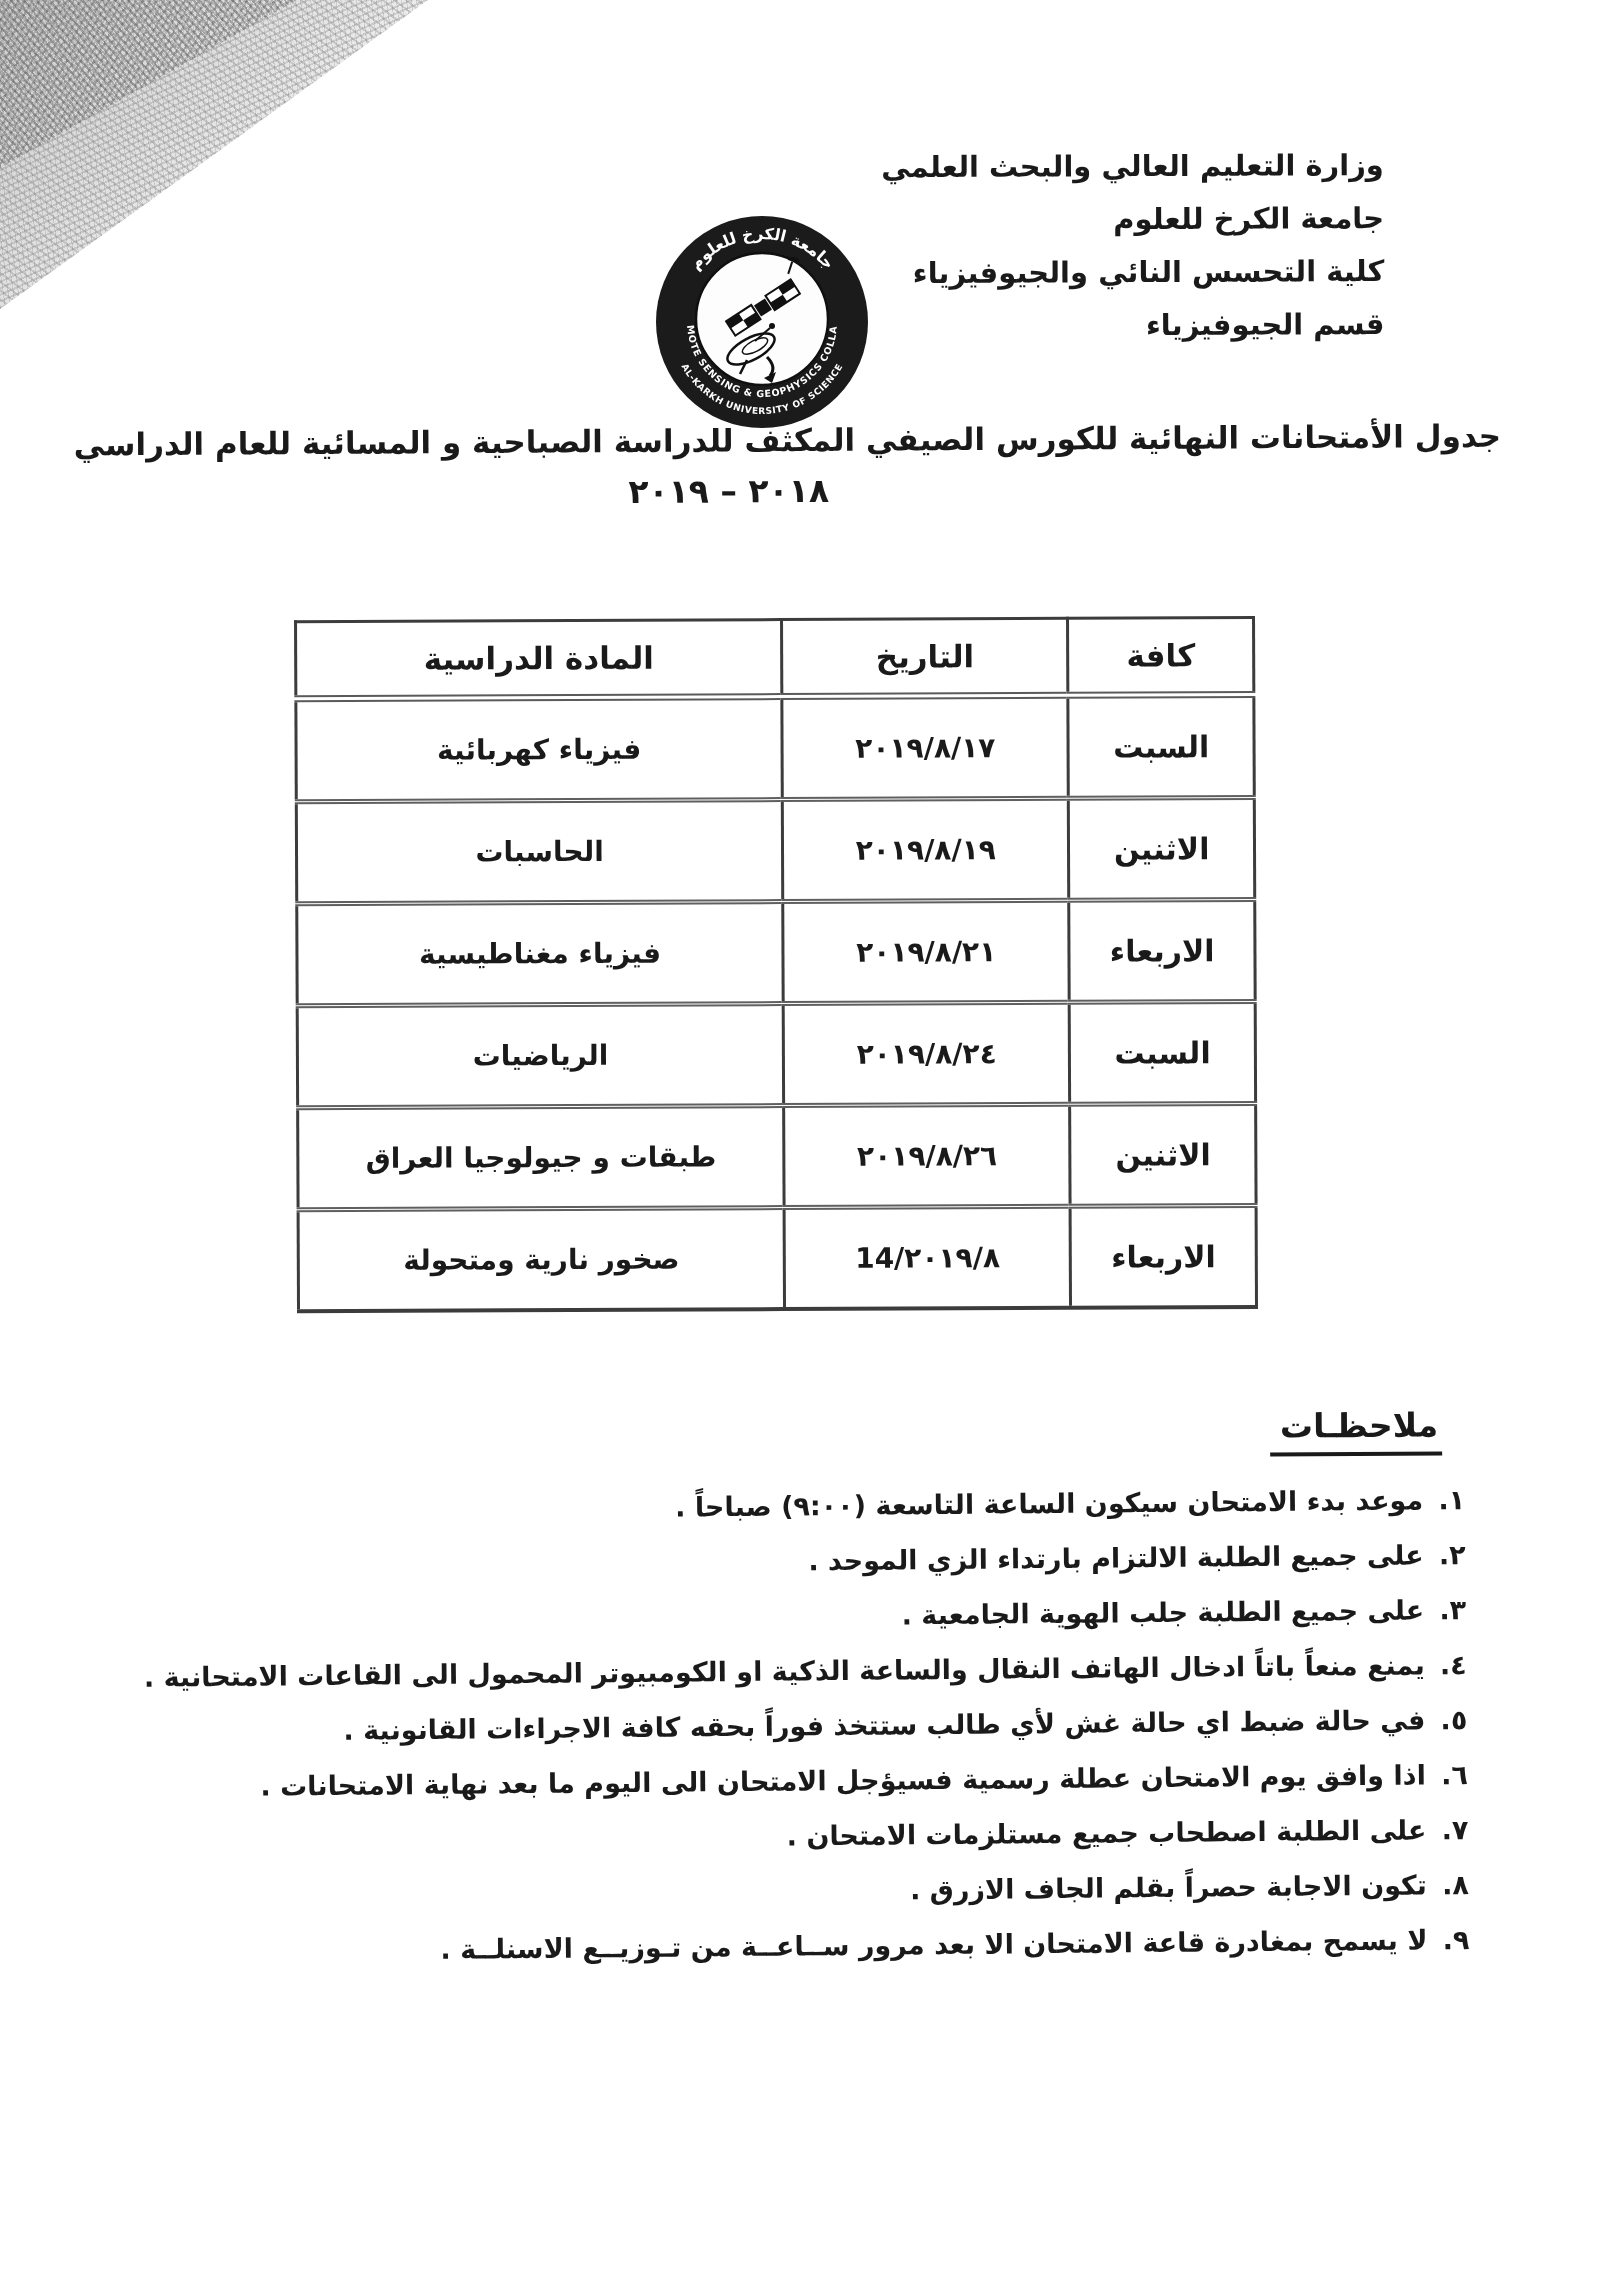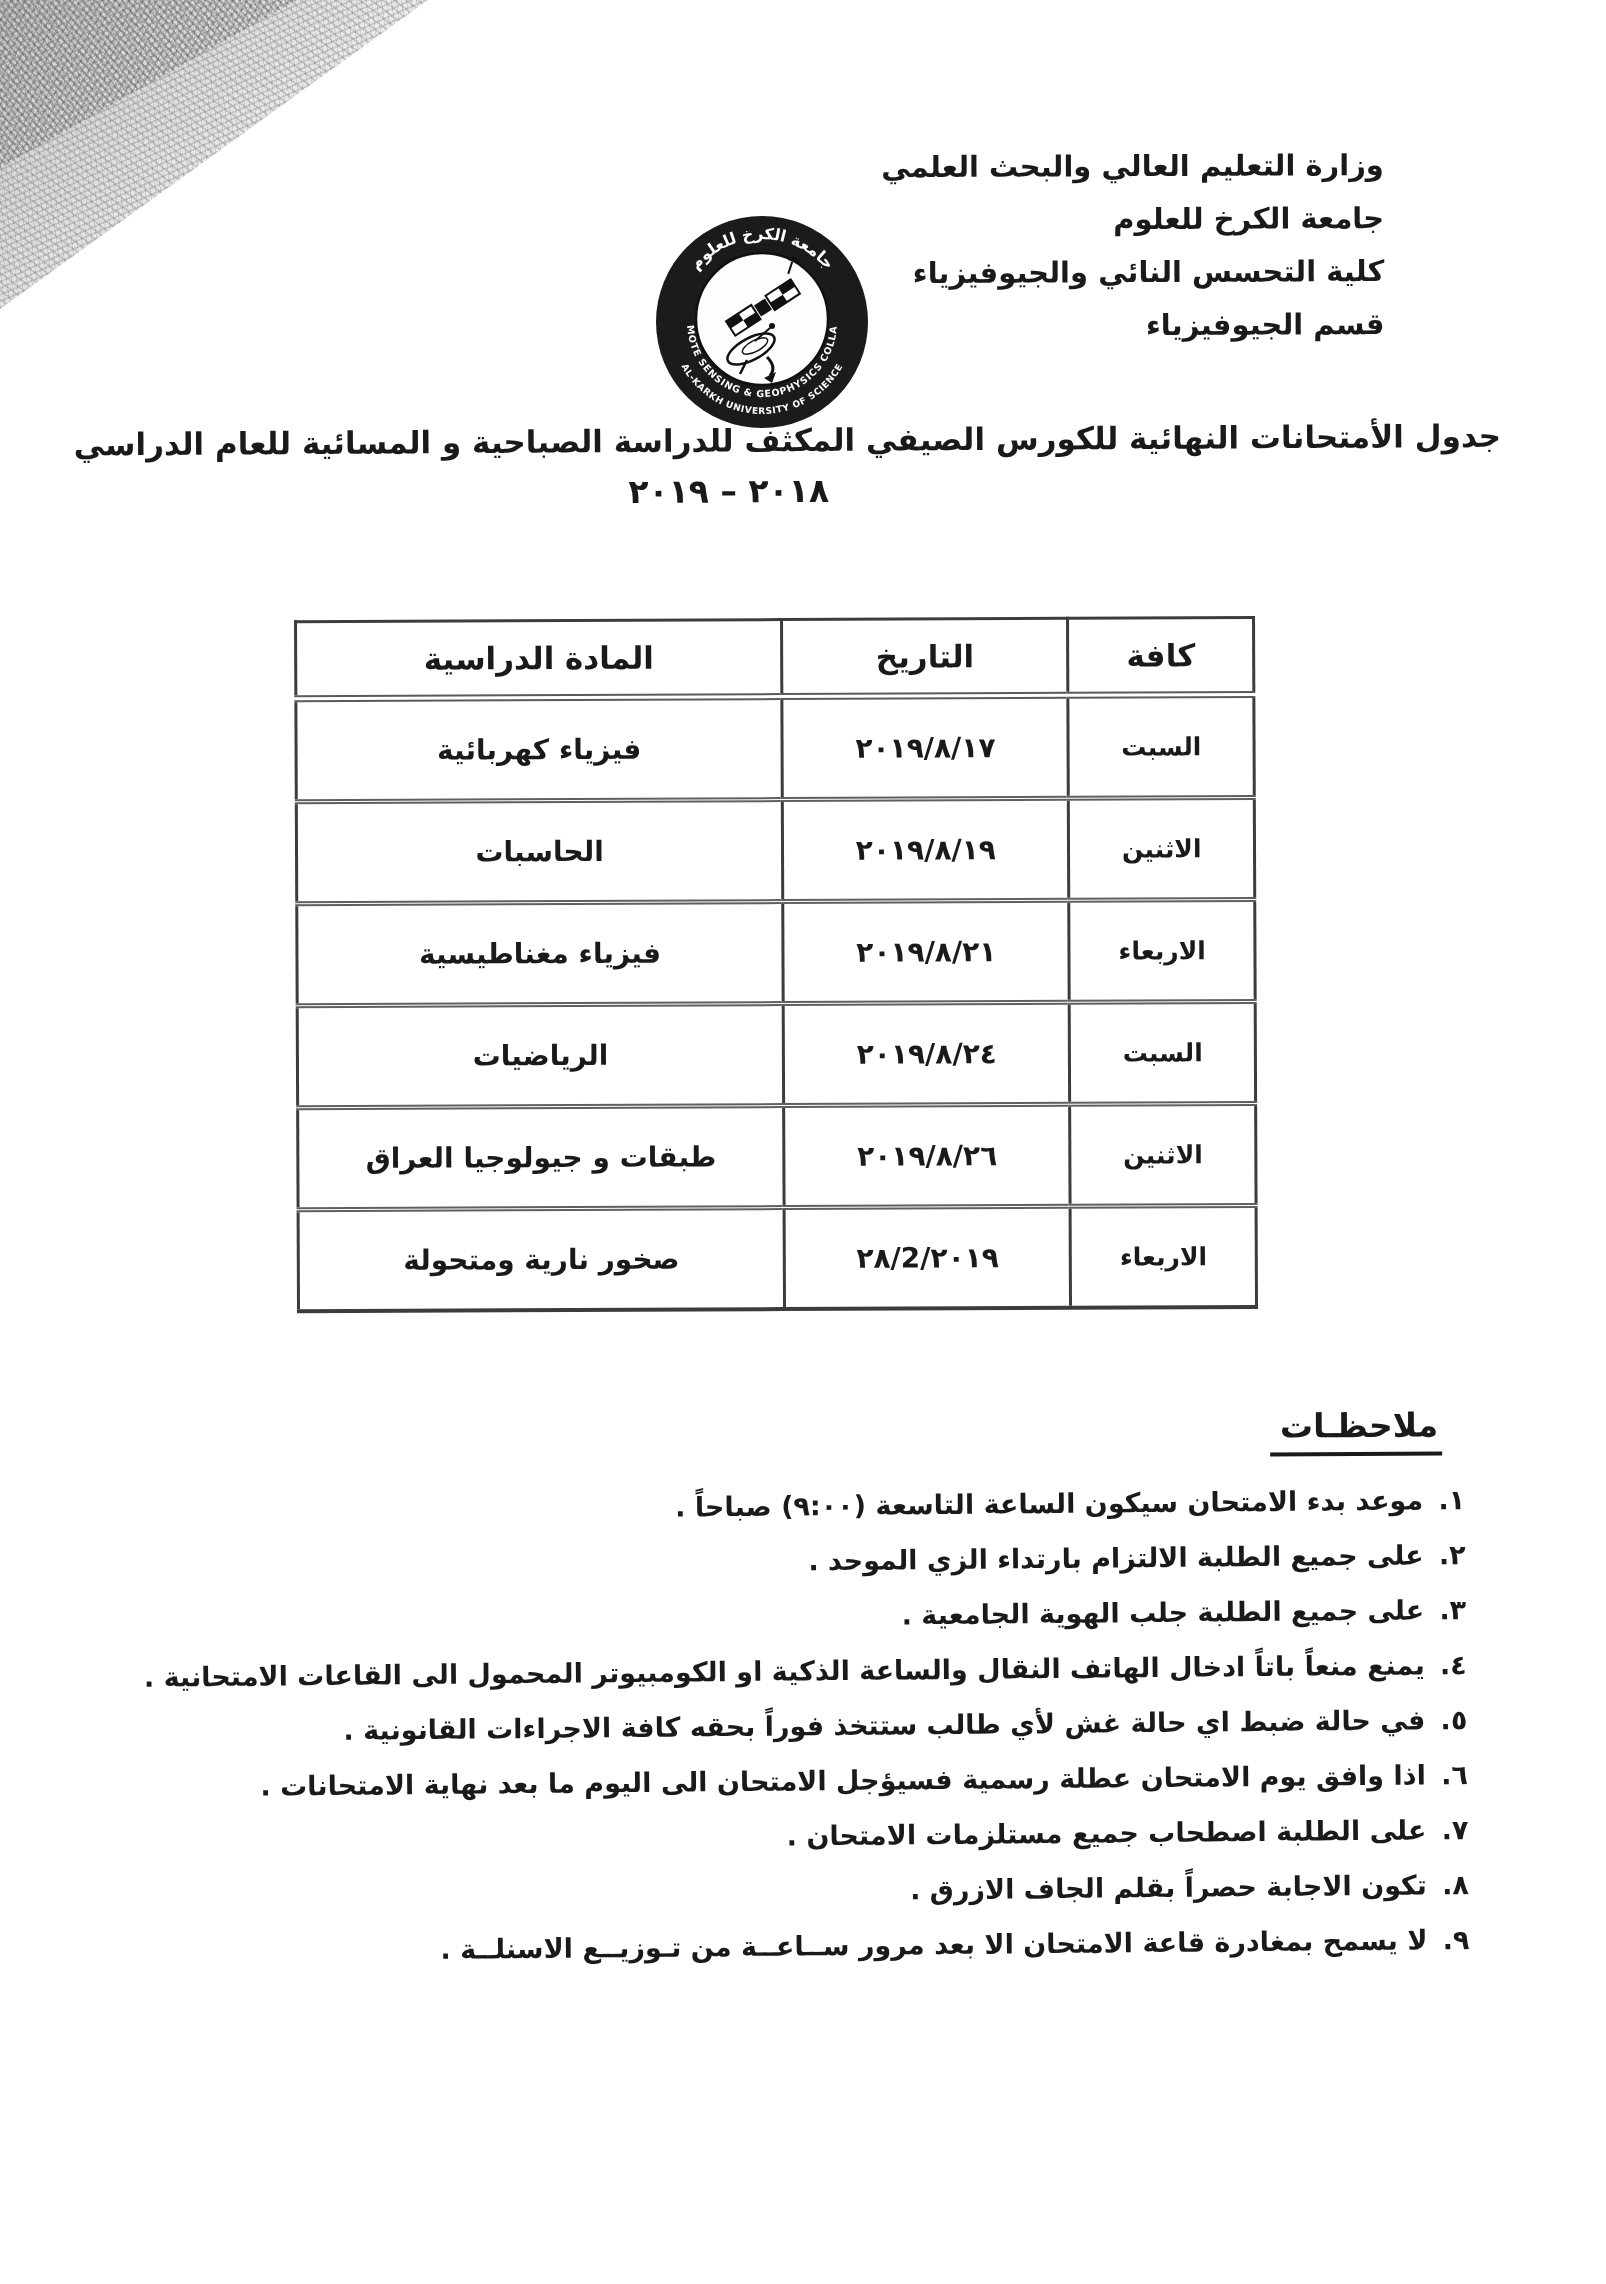--- a/index.html
+++ b/index.html
@@ -50,21 +50,21 @@
   table.sched th,table.sched td{
     border-right:3px solid #3c3c3c;border-left:3px solid #3c3c3c;
     text-align:center;vertical-align:middle;padding:0 6px;
   }
   table.sched tr.hdr th{
     height:72px;font-size:31px;
     border-top:3px solid #3c3c3c;border-bottom:7px double #5a5a5a;
   }
   table.sched tr.row td{height:97px;border-bottom:5px double #5f5f5f;}
   table.sched tr.row:last-child td{border-bottom:4px solid #3c3c3c;}
-  td.day{font-size:25px;border-radius:13px;}
+  td.day{font-size:30px;border-radius:13px;}
   td.date{font-size:28px;letter-spacing:1px;}
   td.subj{font-size:28px;}
   
   .notes-heading{
     position:absolute;top:1406px;right:165px;direction:rtl;font-weight:bold;
     font-size:33px;letter-spacing:1px;border-bottom:4px solid #1a1a1a;
     padding:0 4px 7px 10px;transform:rotate(-0.4deg);
   }
   .notes{
     position:absolute;top:1482px;right:142px;width:1416px;direction:rtl;
@@ -167,21 +167,21 @@
       <td class="date">٢٠١٩/٨/٢٤</td>
       <td class="subj">الرياضيات</td>
     </tr>
     <tr class="row">
       <td class="day">الاثنين</td>
       <td class="date">٢٠١٩/٨/٢٦</td>
       <td class="subj">طبقات و جيولوجيا العراق</td>
     </tr>
     <tr class="row">
       <td class="day">الاربعاء</td>
-      <td class="date">٢٠١٩/2/٢٨</td>
+      <td class="date">٢٠١٩/٨/14</td>
       <td class="subj">صخور نارية ومتحولة</td>
     </tr>
   </tbody>
     </table>
 
   <div class="notes-heading">ملاحظـات</div>
 
   <div class="notes">
     <div class="note-item">
       <span class="note-num">١.</span>

